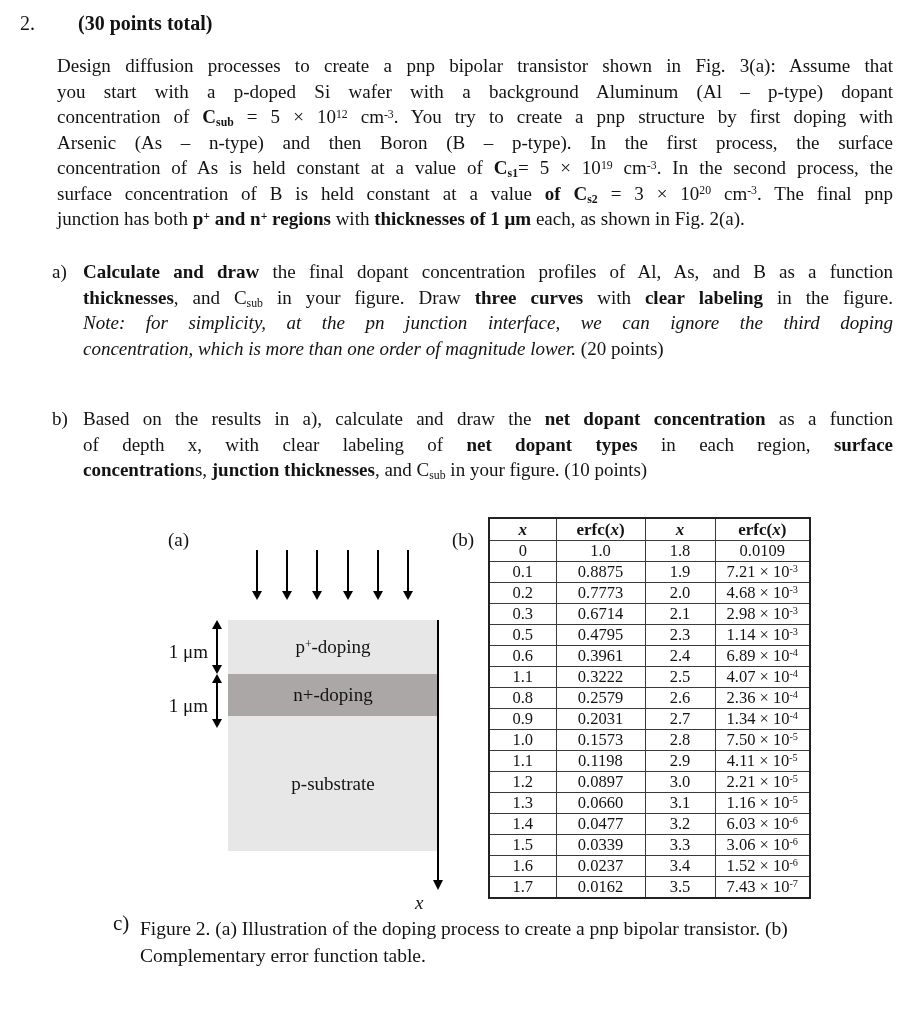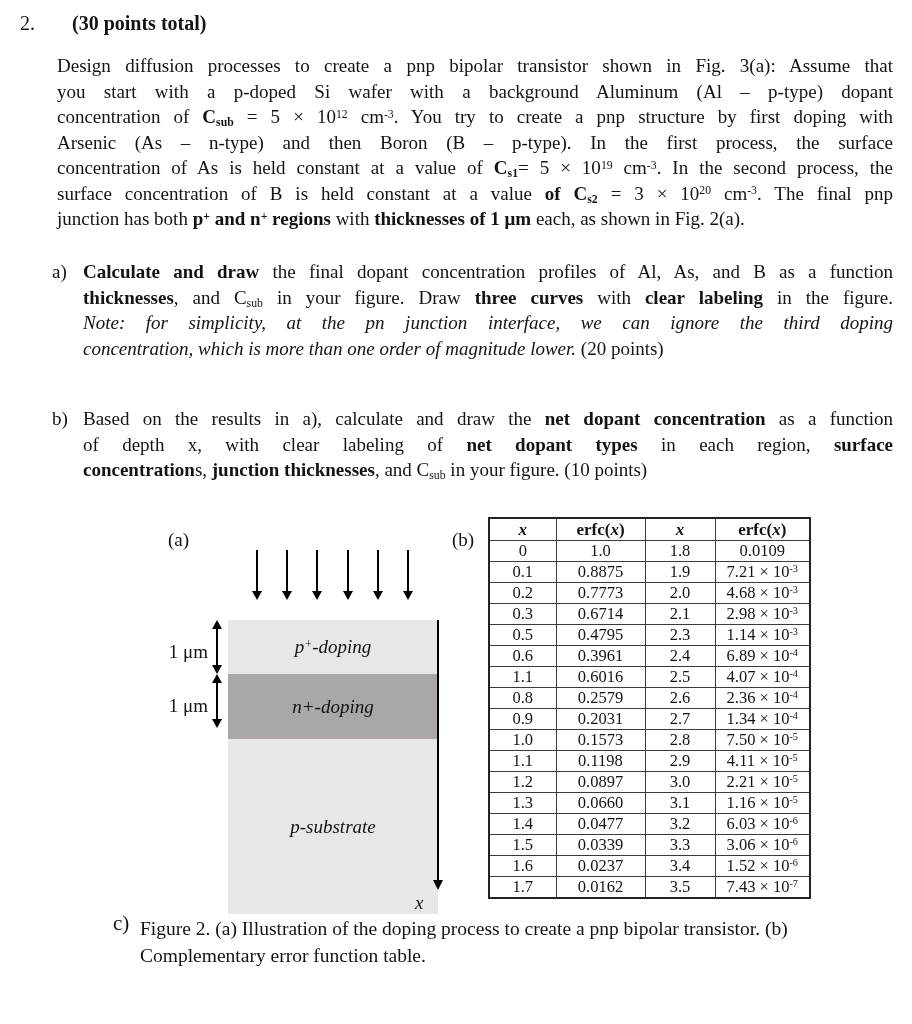--- a/index.html
+++ b/index.html
@@ -4,21 +4,21 @@
 <style>
   html,body{margin:0;padding:0;background:#fff;}
   .page{position:relative;width:912px;height:1024px;background:#ffffff;overflow:hidden;
         font-family:"Liberation Serif",serif;color:#131313;}
   .b{font-weight:bold;}
   .i{font-style:italic;}
   sup{vertical-align:baseline;position:relative;top:-0.45em;font-size:62%;line-height:0;}
   sub{vertical-align:baseline;position:relative;top:0.28em;font-size:62%;line-height:0;}
 
   .hdr-num{position:absolute;left:20px;top:12px;font-size:20px;}
-  .hdr-pts{position:absolute;left:72px;top:12px;font-size:20px;font-weight:bold;}
+  .hdr-pts{position:absolute;left:78px;top:12px;font-size:20px;font-weight:bold;}
 
   .intro{position:absolute;left:57px;top:53px;width:836px;font-size:19px;line-height:25.5px;}
   .part{position:absolute;left:52px;width:841px;font-size:19px;line-height:25.5px;}
   #part-a{top:259px;}
   #part-b{top:406px;}
   .part .plabel{position:absolute;left:0;top:0;}
   .part .pbody{margin-left:31px;}
   .jline{text-align:justify;text-align-last:justify;}
   .jline.last{text-align-last:left;}
 
@@ -28,24 +28,24 @@
   #lab-b{left:452px;top:14px;}
   #lab-c{left:113px;top:396px;font-size:21px;}
 
   .darrow{position:absolute;top:35px;width:10px;height:50px;
           background-image:linear-gradient(#000,#000);background-repeat:no-repeat;
           background-position:center top;background-size:2px 42px;}
   .darrow::after{content:"";position:absolute;left:0;bottom:0;width:0;height:0;
           border-left:5px solid transparent;border-right:5px solid transparent;border-top:9px solid #000;}
 
   .stack{position:absolute;left:228px;top:105px;width:210px;}
-  .layer{display:flex;align-items:center;justify-content:center;font-style:italic;}
+  .layer{display:flex;align-items:center;justify-content:center;}
   .layer-p{height:54px;}
-  .layer-n{height:65px;}
-  .layer-sub{height:175px;}
+  .layer-n{height:42px;}
+  .layer-sub{height:135px;}
 
   .vdim{position:absolute;left:212px;width:10px;
         background-image:linear-gradient(#000,#000);background-repeat:no-repeat;
         background-position:center top 7px;background-size:2px 40px;}
   #dim1{top:105px;height:54px;}
   #dim2{top:159px;height:54px;}
   .vdim::before{content:"";position:absolute;top:0;left:0;width:0;height:0;
         border-left:5px solid transparent;border-right:5px solid transparent;border-bottom:9px solid #000;}
   .vdim::after{content:"";position:absolute;bottom:0;left:0;width:0;height:0;
         border-left:5px solid transparent;border-right:5px solid transparent;border-top:9px solid #000;}
@@ -186,21 +186,21 @@
               <td>1.14 × 10<sup>-3</sup></td>
             </tr>
             <tr>
               <td>0.6</td>
               <td>0.3961</td>
               <td>2.4</td>
               <td>6.89 × 10<sup>-4</sup></td>
             </tr>
             <tr>
               <td>1.1</td>
-              <td>0.6016</td>
+              <td>0.3222</td>
               <td>2.5</td>
               <td>4.07 × 10<sup>-4</sup></td>
             </tr>
             <tr>
               <td>0.8</td>
               <td>0.2579</td>
               <td>2.6</td>
               <td>2.36 × 10<sup>-4</sup></td>
             </tr>
             <tr>

